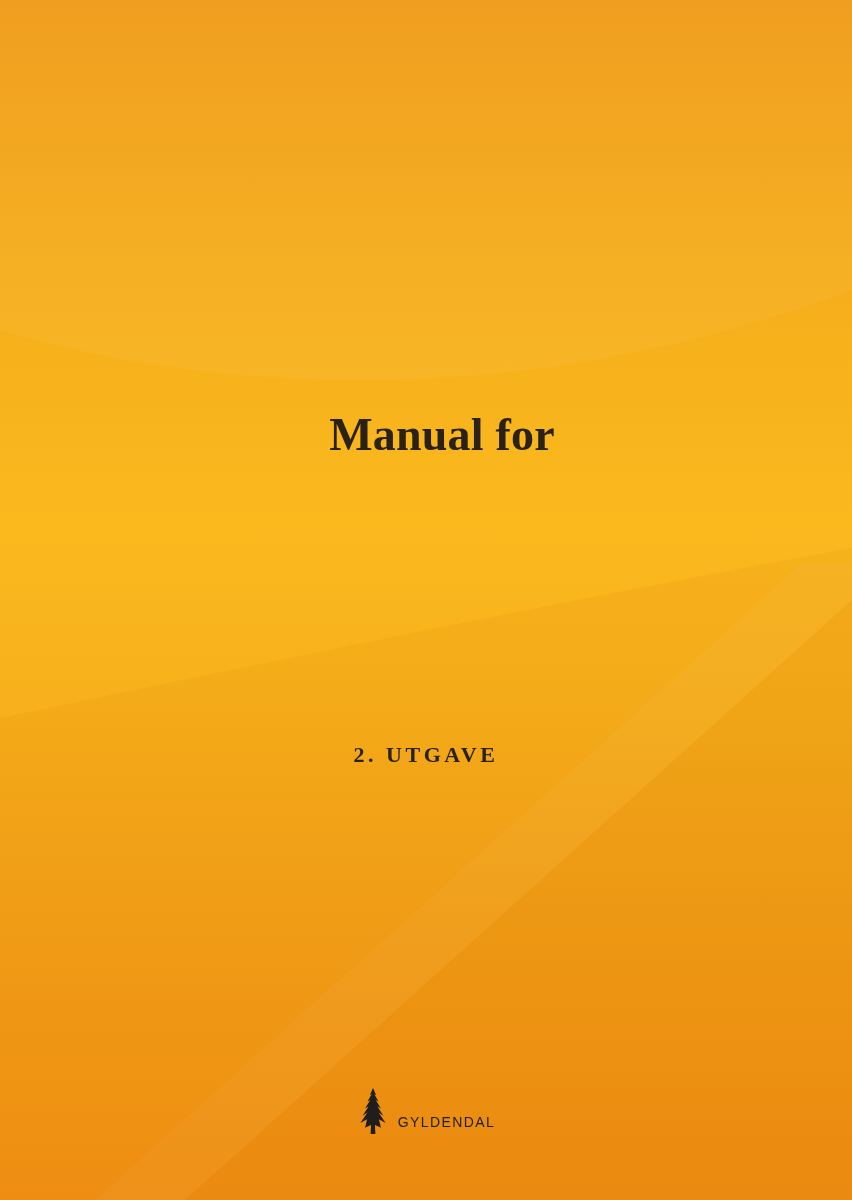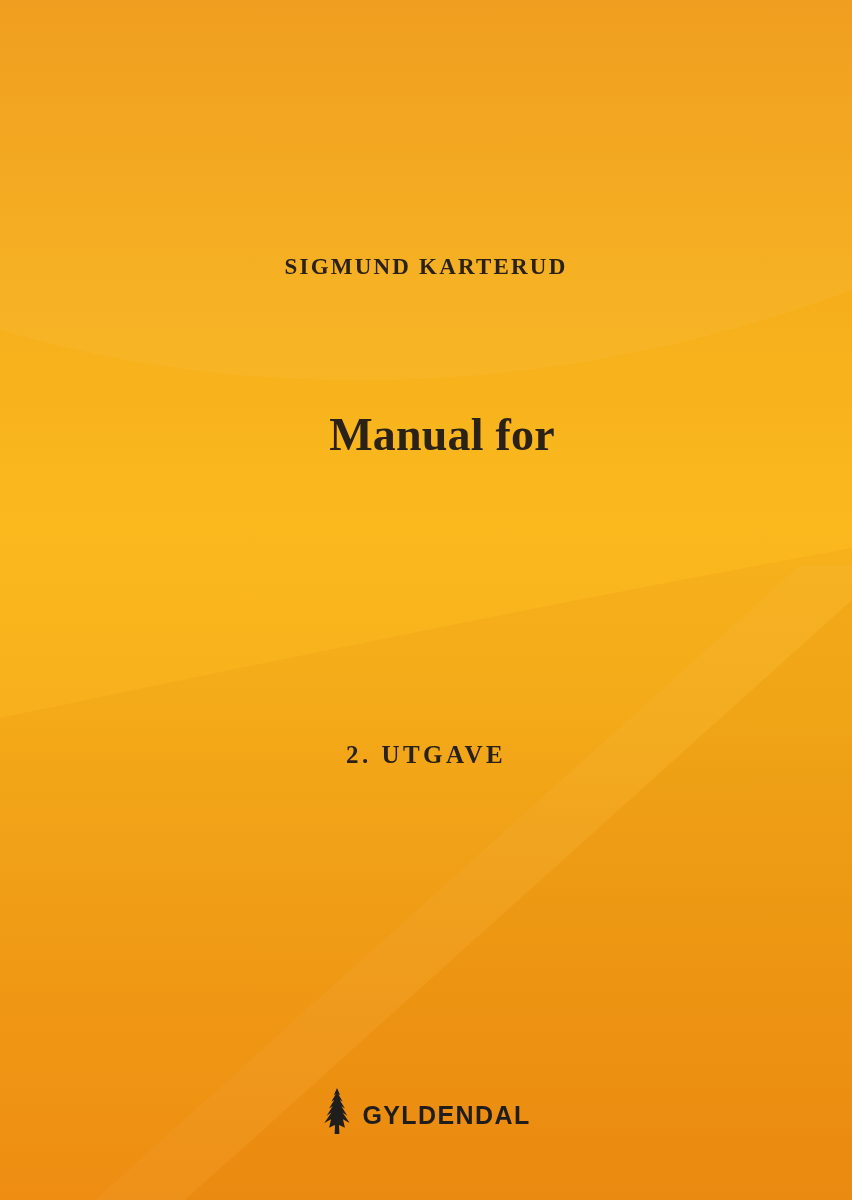--- a/index.html
+++ b/index.html
@@ -54,21 +54,21 @@
     letter-spacing: 0.2px;
     color: #2B2217;
   }
   .title-line { display: block; }
   .edition {
     position: absolute;
     top: 740px;
     left: 0;
     width: 100%;
     text-align: center;
-    font-size: 25px;
+    font-size: 22px;
     line-height: 30px;
     font-weight: 700;
     letter-spacing: 3.5px;
     color: #2B2217;
   }
   .publisher-row {
     position: absolute;
     top: 1088px;
     left: 0;
     width: 100%;
@@ -77,22 +77,22 @@
     align-items: flex-end;
   }
   .tree-icon {
     width: 32px;
     height: 46px;
     fill: #1F1E1C;
     display: block;
   }
   .publisher-name {
     font-family: "Liberation Sans", sans-serif;
-    font-size: 25px;
-    font-weight: 700;
+    font-size: 14px;
+    font-weight: 400;
     letter-spacing: 1.4px;
     color: #1F1E1C;
     margin-left: 9px;
     padding-bottom: 4px;
   }
 </style>
 </head>
 <body>
 
 <div class="cover">
@@ -101,21 +101,20 @@
 
     <path d="M0,0 H852 V290 C610,382 300,418 0,330 Z" fill="#FFFFFF" opacity="0.045"></path>
 
     <path d="M0,718 C300,655 580,598 852,548 L852,1200 H0 Z" fill="#D26A00" opacity="0.08"></path>
 
     <path d="M185,1200 L852,600 L852,1200 Z" fill="#C86200" opacity="0.07"></path>
 
     <path d="M95,1200 L800,565 L852,565 L852,600 L185,1200 Z" fill="#FFFFFF" opacity="0.035"></path>
   </svg>
 
-  <div class="author">SIGMUND KARTERUD</div>
 
   <h1 class="title">
     <span class="title-line">Manual for</span>
   </h1>
 
   <div class="edition">2. UTGAVE</div>
 
   <div class="publisher-row">
     <svg class="tree-icon" viewBox="0 0 40 58" aria-hidden="true">
       <path d="M20,0

